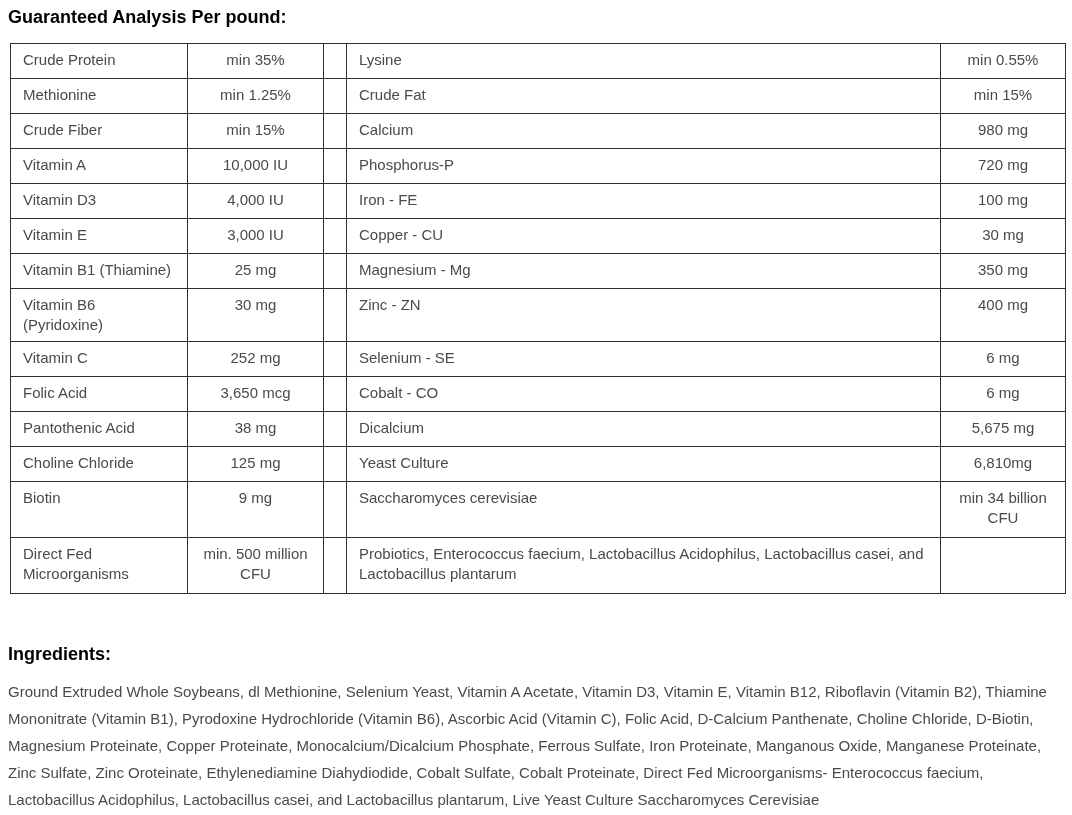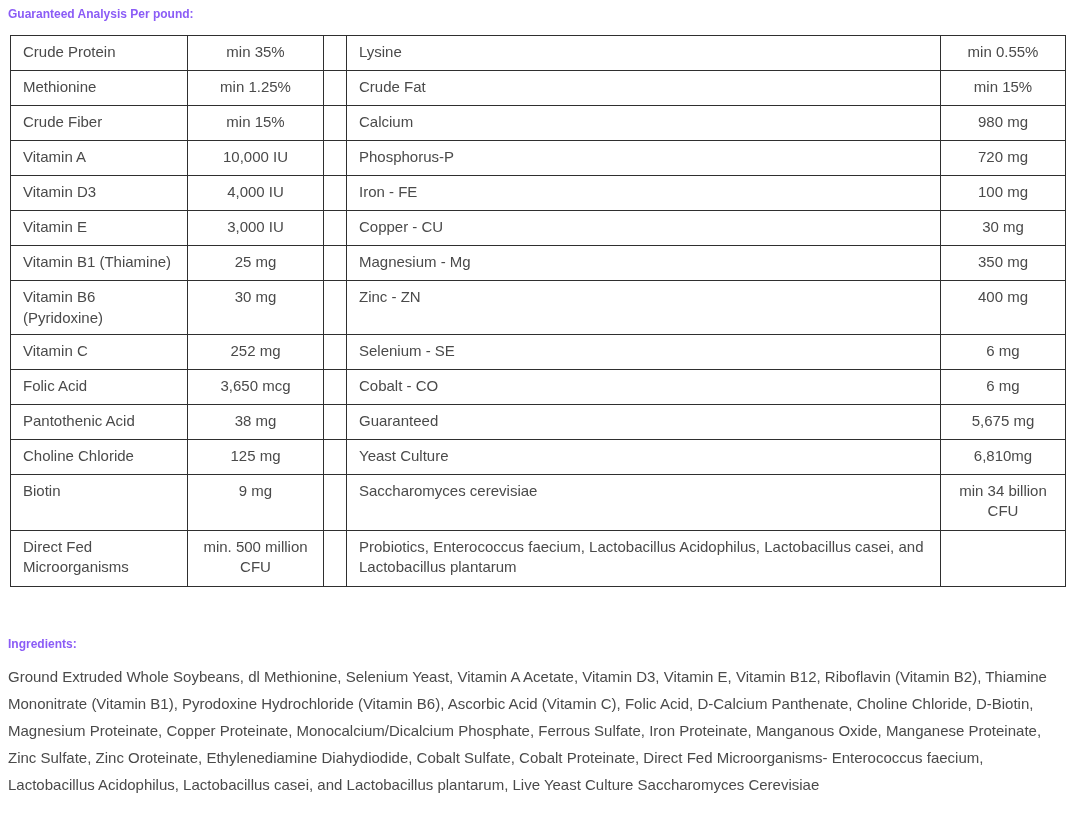--- a/index.html
+++ b/index.html
@@ -9,23 +9,23 @@
   }
   body {
     width: 1072px;
     min-height: 815px;
     box-sizing: border-box;
     padding: 5px 8px 10px 8px;
     font-family: "Liberation Sans", "DejaVu Sans", sans-serif;
     color: #4a4a4a;
   }
   .section-heading {
-    font-size: 12px;
+    font-size: 18px;
     font-weight: bold;
-    color: #8b5cf6;
+    color: #000000;
     line-height: 1.2;
     margin: 0;
   }
   .analysis-heading {
     margin: 2px 0 0 0;
   }
   table.analysis {
     border-collapse: collapse;
     table-layout: fixed;
     width: 1055px;
@@ -141,21 +141,21 @@
       <td class="c-label">Folic Acid</td>
       <td class="c-value">3,650 mcg</td>
       <td class="c-spacer"></td>
       <td class="c-label">Cobalt - CO</td>
       <td class="c-value">6 mg</td>
     </tr>
     <tr>
       <td class="c-label">Pantothenic Acid</td>
       <td class="c-value">38 mg</td>
       <td class="c-spacer"></td>
-      <td class="c-label">Guaranteed</td>
+      <td class="c-label">Dicalcium</td>
       <td class="c-value">5,675 mg</td>
     </tr>
     <tr>
       <td class="c-label">Choline Chloride</td>
       <td class="c-value">125 mg</td>
       <td class="c-spacer"></td>
       <td class="c-label">Yeast Culture</td>
       <td class="c-value">6,810mg</td>
     </tr>
     <tr class="tall">

